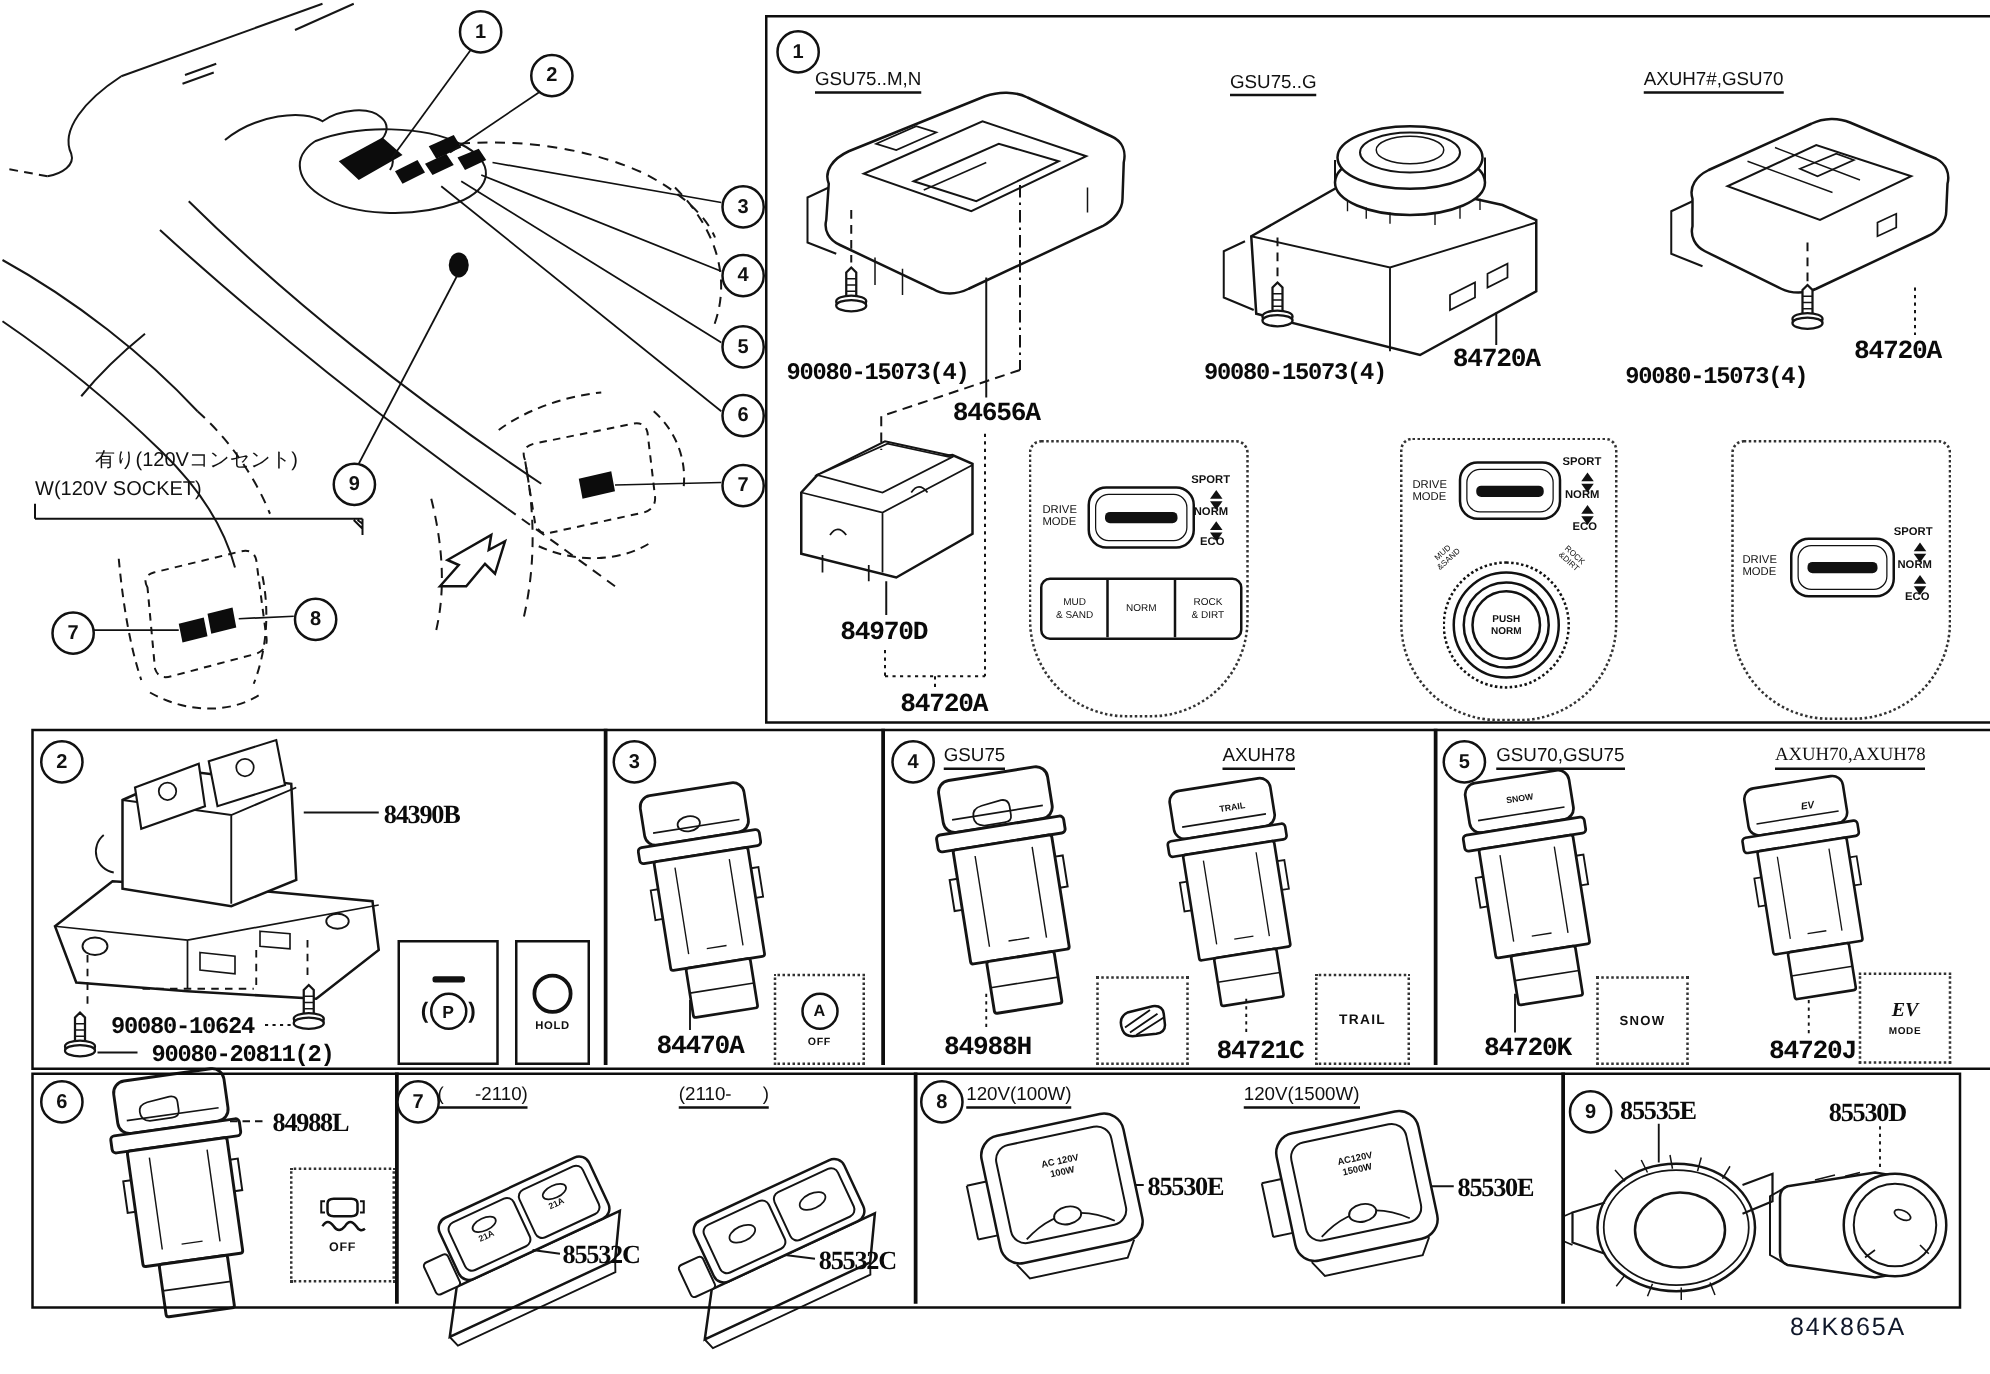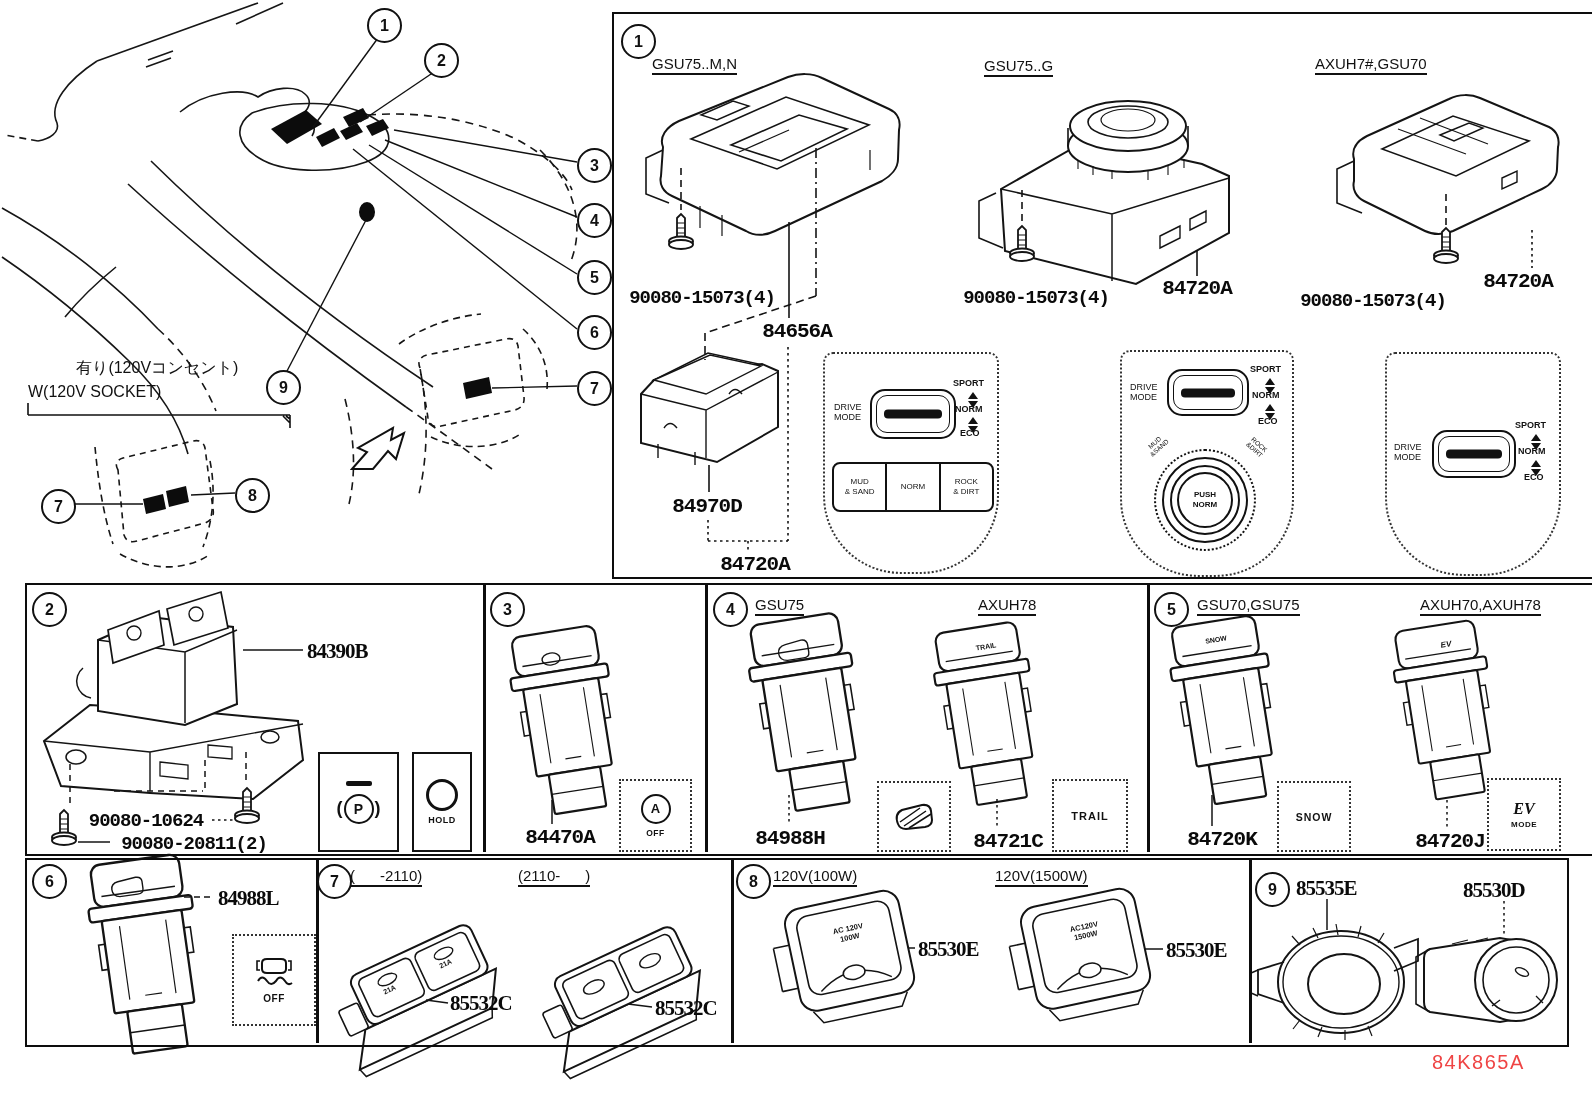--- a/index.html
+++ b/index.html
@@ -11,21 +11,21 @@
   .callout{position:absolute;width:31px;height:31px;border:2.5px solid #111;border-radius:50%;
            background:#fff;display:flex;align-items:center;justify-content:center;
            font:700 16px "Liberation Sans",sans-serif;z-index:5;}
   .partnum{position:absolute;font:700 19px "Liberation Mono","DejaVu Sans Mono",monospace;
            letter-spacing:-1px;white-space:nowrap;z-index:5;text-align:center;color:#0a0a0a;}
   .partnum.big{font-size:21px;}
   .partnum.left{text-align:left;font-family:Liberation Serif, serif;}
   .variant{position:absolute;font:15px "Liberation Sans",sans-serif;border-bottom:2px solid #111;
            padding-bottom:1px;white-space:pre;z-index:5;}
   .note{position:absolute;font:16px "Liberation Sans",sans-serif;z-index:5;white-space:nowrap;}
-  .pagecode{position:absolute;font:20px "Liberation Sans",sans-serif;letter-spacing:1.5px;z-index:5;color:#ef4444;}
+  .pagecode{position:absolute;font:20px "Liberation Sans",sans-serif;letter-spacing:1.5px;z-index:5;color:#0f172a;}
   .iconbox{position:absolute;border:2px dotted #333;background:#fff;display:flex;flex-direction:column;
            align-items:center;justify-content:center;gap:4px;z-index:3;text-align:center;}
   .iconbox.solid{border:2.5px solid #111;}
   .shield{position:absolute;border:2px dotted #333;border-radius:10px 10px 78px 78px;background:#fff;z-index:3;}
   .pre{white-space:pre-line;}
   .drivelbl{position:absolute;font:9px "Liberation Sans",sans-serif;line-height:1.15;text-align:left;}
   .mword{position:absolute;font:700 9px "Liberation Sans",sans-serif;letter-spacing:0;}
   .modeslider{position:absolute;width:82px;height:46px;border:2.5px solid #111;border-radius:15px;}
   .modeslider::before{content:"";position:absolute;inset:4px;border:1.5px solid #111;border-radius:11px;}
   .modeslider::after{content:"";position:absolute;left:12px;right:12px;top:50%;height:9px;
@@ -458,21 +458,21 @@
     </svg>
   </div>
   <div class="iconbox" style="left:1052px;top:779px;width:72px;height:69px;">
     <div class="paneltxt">TRAIL</div>
   </div>
 
   <div class="callout" style="left:1154px;top:592px;">
       <span>5</span>
     </div>
   <div class="variant" style="left:1197px;top:596px;">GSU70,GSU75</div>
-  <div class="variant" style="left:1420px;top:596px;">AXUH70,AXUH78</div>
+  <div class="variant" style="left:1420px;top:596px;font-family:Liberation Serif, serif;">AXUH70,AXUH78</div>
   <div class="partnum big" style="left:1162px;top:828px;width:120px;">84720K</div>
   <div class="partnum big" style="left:1390px;top:830px;width:120px;">84720J</div>
   <div class="captext" style="left:1192px;top:636px;width:48px;transform:rotate(-9deg);">SNOW</div>
   <div class="captext" style="left:1422px;top:640px;width:48px;transform:rotate(-9deg);font-size:8px;font-style:italic;">EV</div>
   <div class="iconbox" style="left:1277px;top:781px;width:70px;height:67px;">
     <div class="paneltxt" style="font-size:10.5px;">SNOW</div>
   </div>
   <div class="iconbox" style="left:1487px;top:778px;width:70px;height:69px;gap:2px;">
     <div class="evtxt">EV</div>
     <div class="evmode">MODE</div>
@@ -488,21 +488,21 @@
       <path d="M6,4 h-3 v9 h3 M34,4 h3 v9 h-3" fill="none" stroke="#111" stroke-width="1.6"></path>
       <path d="M4,24 q4,-7 9,0 q4,6 9,0 q4,-7 9,0 q3,5 7,2" fill="none" stroke="#111" stroke-width="2"></path>
     </svg>
     <div class="offtxt">OFF</div>
   </div>
 
   <div class="callout" style="left:317px;top:864px;">
       <span>7</span>
     </div>
   <div class="variant" style="left:350px;top:867px;">(      -2110)</div>
-  <div class="variant" style="left:518px;top:867px;">(2110-      )</div>
+  <div class="variant" style="left:543px;top:867px;">(2110-      )</div>
   <div class="partnum big left" style="left:450px;top:991px;">85532C</div>
   <div class="partnum big left" style="left:655px;top:996px;">85532C</div>
   <div class="amp" style="left:383px;top:986px;transform:rotate(-25deg);">21A</div>
   <div class="amp" style="left:439px;top:960px;transform:rotate(-25deg);">21A</div>
 
   <div class="callout" style="left:736px;top:864px;">
       <span>8</span>
     </div>
   <div class="variant" style="left:773px;top:867px;">120V(100W)</div>
   <div class="variant" style="left:995px;top:867px;">120V(1500W)</div>

